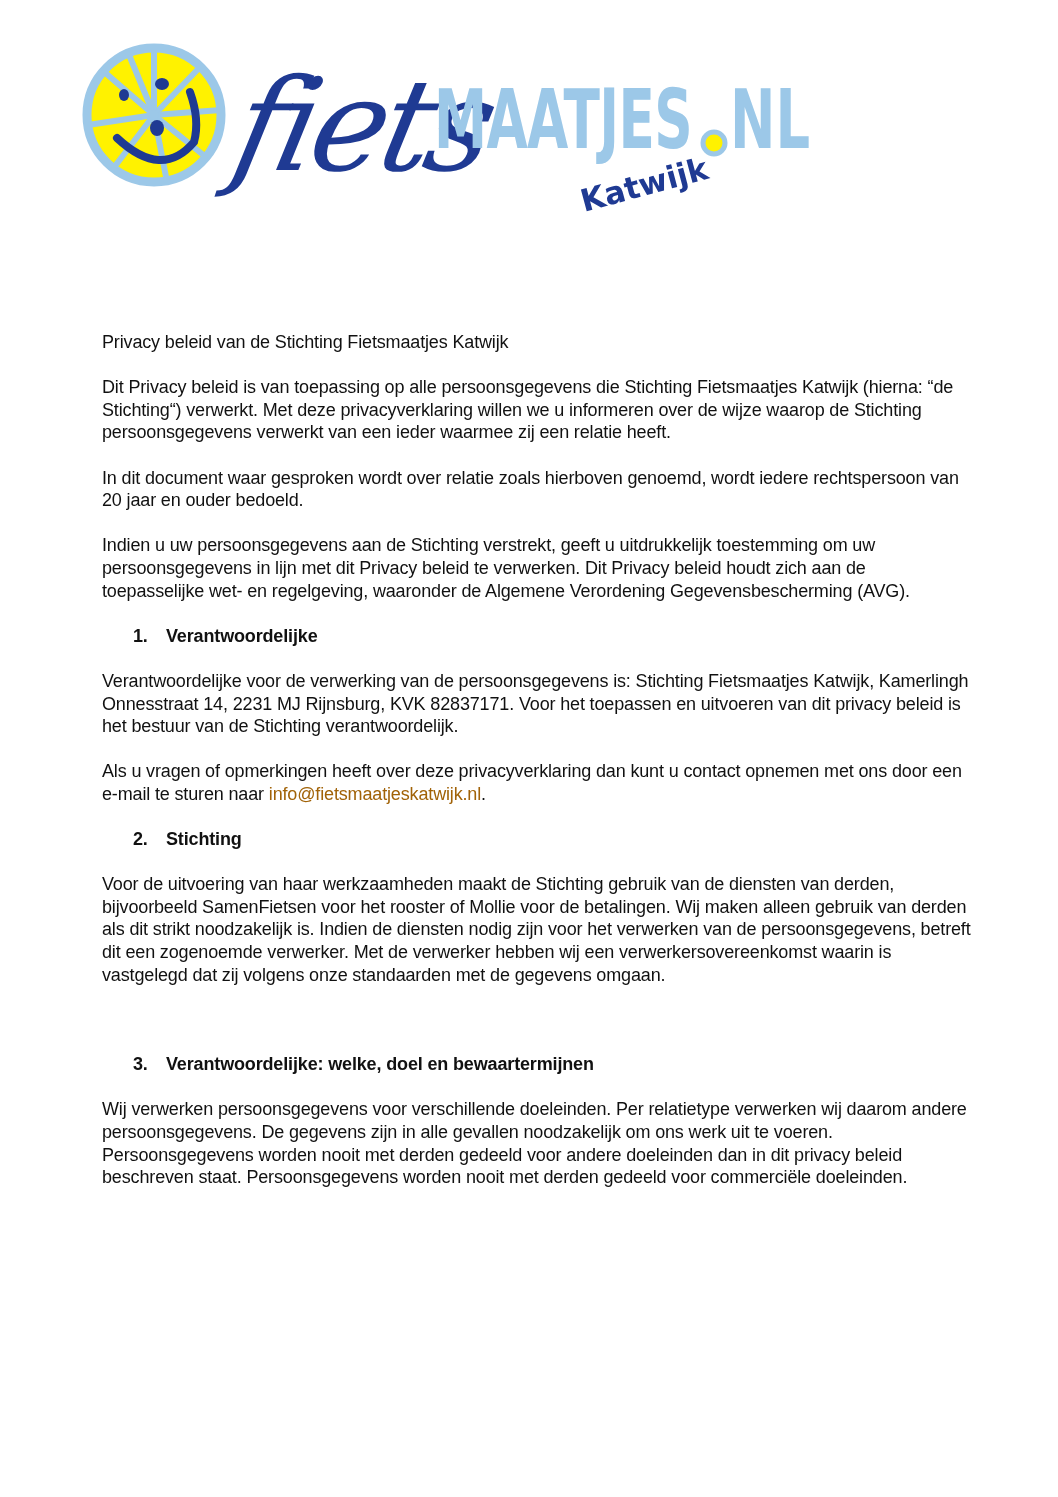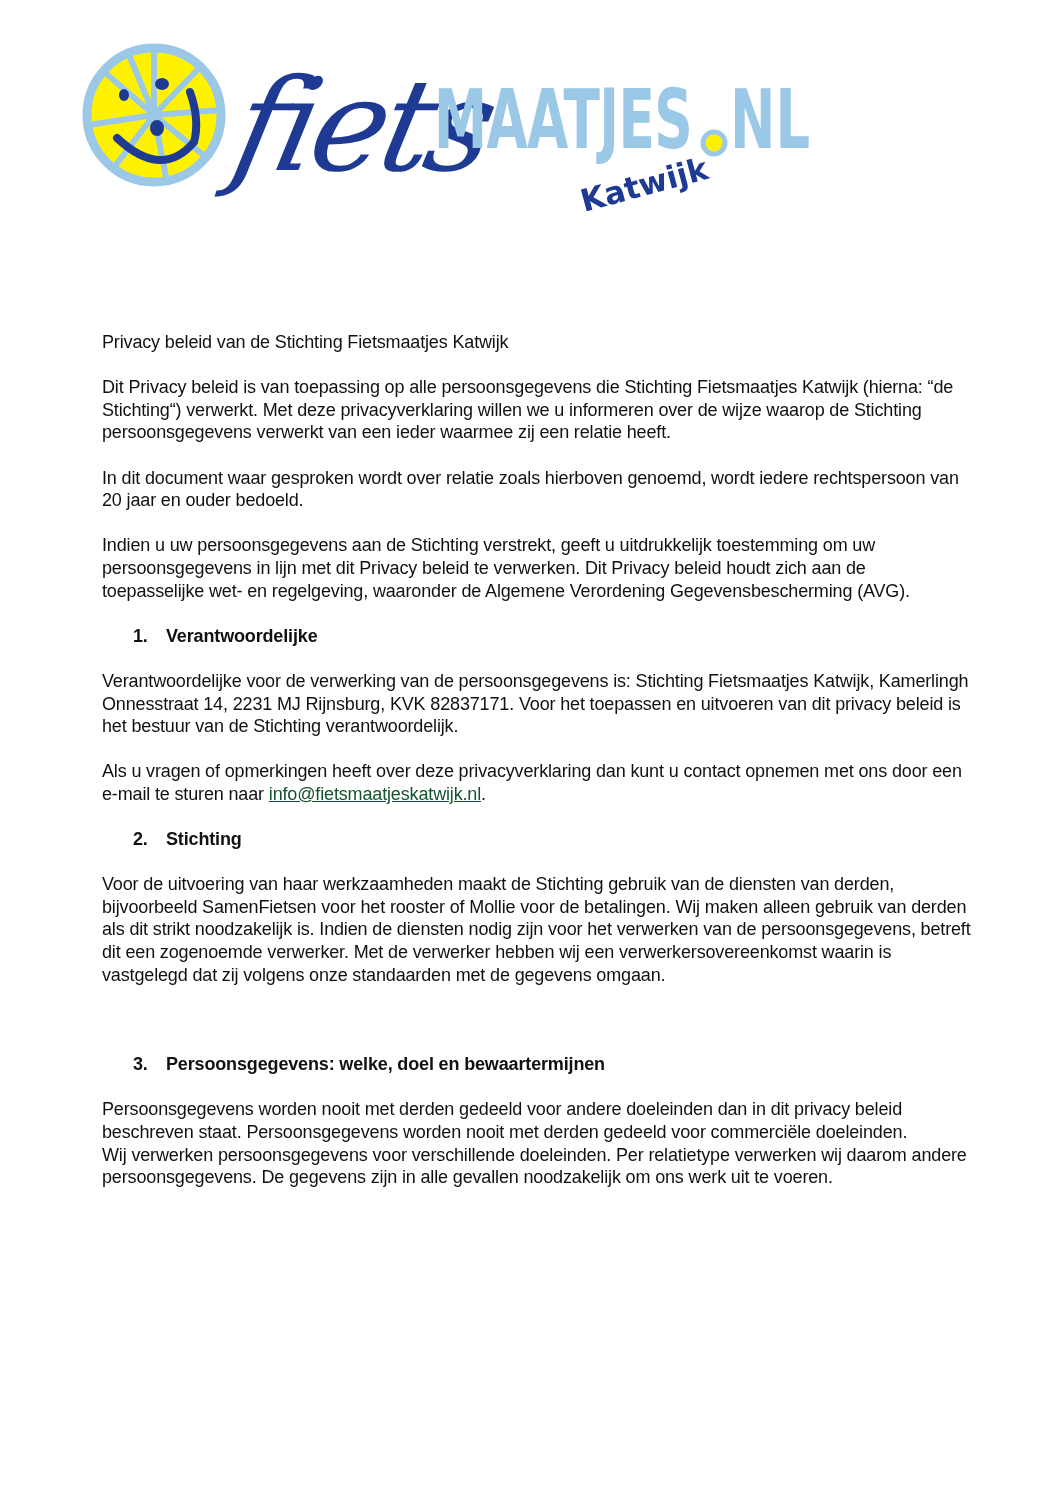--- a/index.html
+++ b/index.html
@@ -40,22 +40,21 @@
       font-weight: bold;
       margin: 0;
       padding-left: 31px;
       display: flex;
     }
     .heading .num {
       width: 33px;
       display: inline-block;
     }
     a.email {
-      color: #14532d;
-      text-decoration: underline;
+      color: #a16207;
     }
     .big-gap { height: 67px; }
   </style>
 </head>
 <body>
 
 <div class="logo">
   <svg width="740" height="200" viewBox="0 0 740 200">
 
     <g>
@@ -113,18 +112,18 @@
   <div class="heading">
     <span class="num">2.</span>
     <span>Stichting</span>
   </div>
   <div class="gap"></div>
   <p>Voor de uitvoering van haar werkzaamheden maakt de Stichting gebruik van de diensten van derden, bijvoorbeeld SamenFietsen voor het rooster of Mollie voor de betalingen. Wij maken alleen gebruik van derden als dit strikt noodzakelijk is. Indien de diensten nodig zijn voor het verwerken van de persoonsgegevens, betreft dit een zogenoemde verwerker. Met de verwerker hebben wij een verwerkersovereenkomst waarin is vastgelegd dat zij volgens onze standaarden met de gegevens omgaan.</p>
   <div class="big-gap"></div>
 
   <div class="heading">
     <span class="num">3.</span>
-    <span>Persoonsgegevens: welke, doel en bewaartermijnen</span>
+    <span>Verantwoordelijke: welke, doel en bewaartermijnen</span>
   </div>
   <div class="gap"></div>
+  <p>Wij verwerken persoonsgegevens voor verschillende doeleinden. Per relatietype verwerken wij daarom andere persoonsgegevens. De gegevens zijn in alle gevallen noodzakelijk om ons werk uit te voeren.</p>
   <p>Persoonsgegevens worden nooit met derden gedeeld voor andere doeleinden dan in dit privacy beleid beschreven staat. Persoonsgegevens worden nooit met derden gedeeld voor commerciële doeleinden.</p>
-  <p>Wij verwerken persoonsgegevens voor verschillende doeleinden. Per relatietype verwerken wij daarom andere persoonsgegevens. De gegevens zijn in alle gevallen noodzakelijk om ons werk uit te voeren.</p>
 </div>
 
 </body></html>

